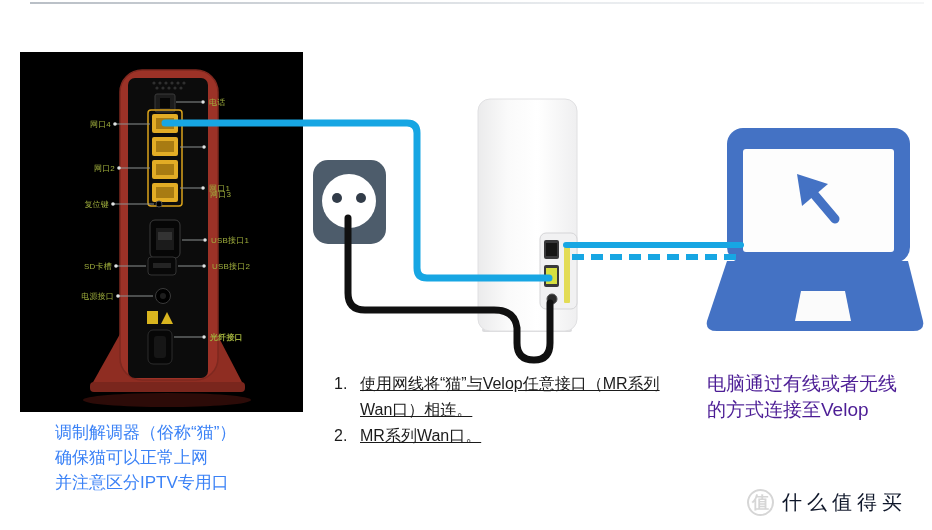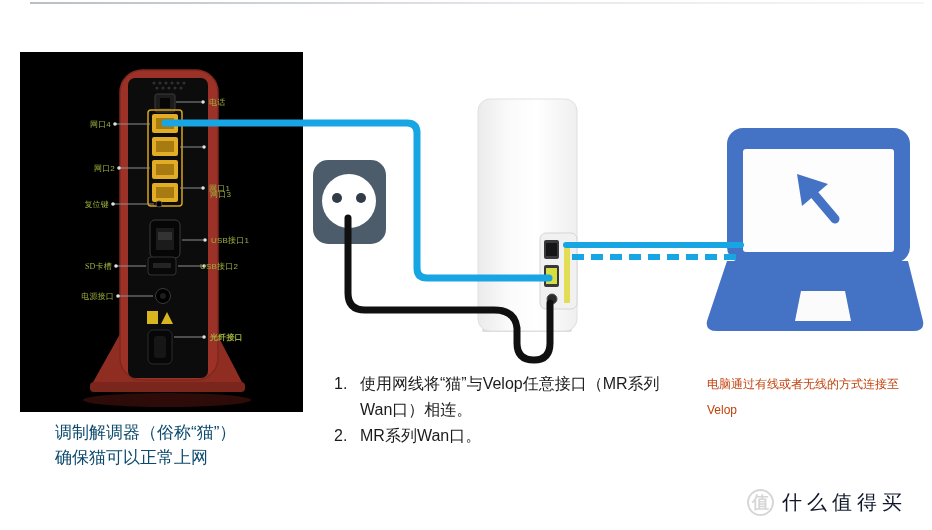--- a/index.html
+++ b/index.html
@@ -27,28 +27,28 @@
   .mlabel.l { text-align:right; }
   
   .diagram { position:absolute; left:0; top:0; width:932px; height:530px; }
   
   .instructions {
     position:absolute; left:334px; top:371px; width:340px;
     font-size:16px; color:#1b1b1b; line-height:26px;
   }
   .instr-item { display:flex; }
   .instr-num { width:26px; flex:0 0 26px; }
-  .instr-text { width:302px; }
+  .instr-text { width:302px;text-decoration:underline; }
   .computer-note {
     position:absolute; left:707px; top:371px; width:205px;
-    font-size:12px; color:#c2410c; line-height:26px;
+    font-size:19px; color:#4c1d95; line-height:26px;
   }
   .modem-caption {
     position:absolute; left:55px; top:420px; width:260px;
-    font-size:17px; color:#0c4a6e; line-height:25px;
+    font-size:17px; color:#3b82f6; line-height:25px;
   }
   
   .watermark {
     position:absolute; left:747px; top:489px; display:flex; align-items:center;
     color:#d2d2d2;
   }
   .wm-badge {
     width:27px; height:27px; border:2.5px solid #d6d6d6; border-radius:50%;
     display:flex; align-items:center; justify-content:center;
     font-size:17px; font-weight:bold; color:#d6d6d6; margin-right:8px;
@@ -144,27 +144,27 @@
           <circle cx="183" cy="136" r="1.8"></circle>
           <circle cx="185" cy="188" r="1.8"></circle>
           <circle cx="184" cy="214" r="1.8"></circle>
           <circle cx="184" cy="285" r="1.8"></circle>
       </g>
     </svg>
 
     <span class="mlabel l" style="right:192px; top:72px;">网口4</span>
     <span class="mlabel l" style="right:188px; top:116px;padding-left:16px;">网口2</span>
     <span class="mlabel l" style="right:194px; top:152px;">复位键</span>
-    <span class="mlabel l" style="right:191px; top:214px;font-family:Liberation Serif, serif;">SD卡槽</span>
+    <span class="mlabel l" style="right:191px; top:214px;">SD卡槽</span>
     <span class="mlabel l" style="right:189px; top:244px;">电源接口</span>
     <span class="mlabel r" style="left:189px; top:50px;">电话</span>
     <span class="mlabel r" style="left:190px; top:95px;margin-top:47px;">网口3</span>
     <span class="mlabel r" style="left:189px; top:136px;">网口1</span>
     <span class="mlabel r" style="left:191px; top:188px;">USB接口1</span>
-    <span class="mlabel r" style="left:180px; top:214px;">USB接口2</span>
+    <span class="mlabel r" style="left:192px; top:214px;">USB接口2</span>
     <span class="mlabel r" style="left:190px; top:285px;font-weight:bold;">光纤接口</span>
   </div>
 
   <svg class="diagram" viewBox="0 0 932 530">
     <defs>
       <linearGradient id="routerGrad" x1="0" y1="0" x2="1" y2="0">
         <stop offset="0" stop-color="#ebebec"></stop>
         <stop offset="0.3" stop-color="#fafafa"></stop>
         <stop offset="0.6" stop-color="#ffffff"></stop>
         <stop offset="1" stop-color="#efeff0"></stop>
@@ -218,20 +218,21 @@
       <span class="instr-num">2.</span>
       <span class="instr-text">MR系列Wan口。</span>
     </div>
   </div>
 
   <div class="computer-note">电脑通过有线或者无线的方式连接至Velop</div>
 
   <div class="modem-caption">
     <div>调制解调器（俗称“猫”）</div>
     <div>确保猫可以正常上网</div>
+    <div>并注意区分IPTV专用口</div>
   </div>
 
   <div class="watermark">
     <span class="wm-badge">值</span>
     <span class="wm-text">什么值得买</span>
   </div>
 
 </div>
 
 </body></html>

